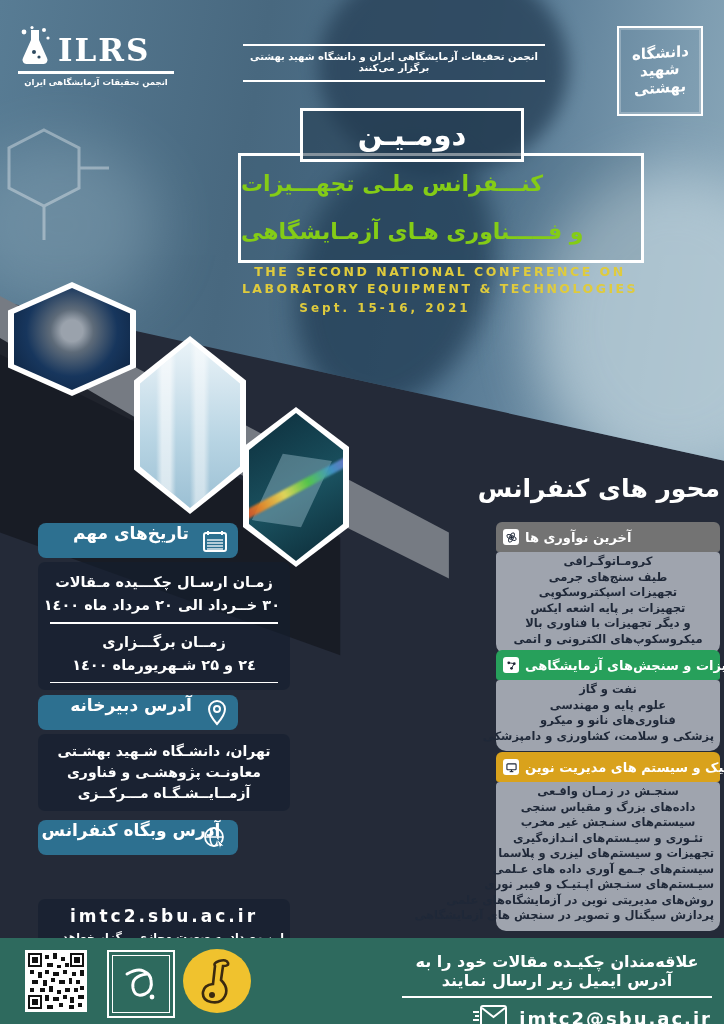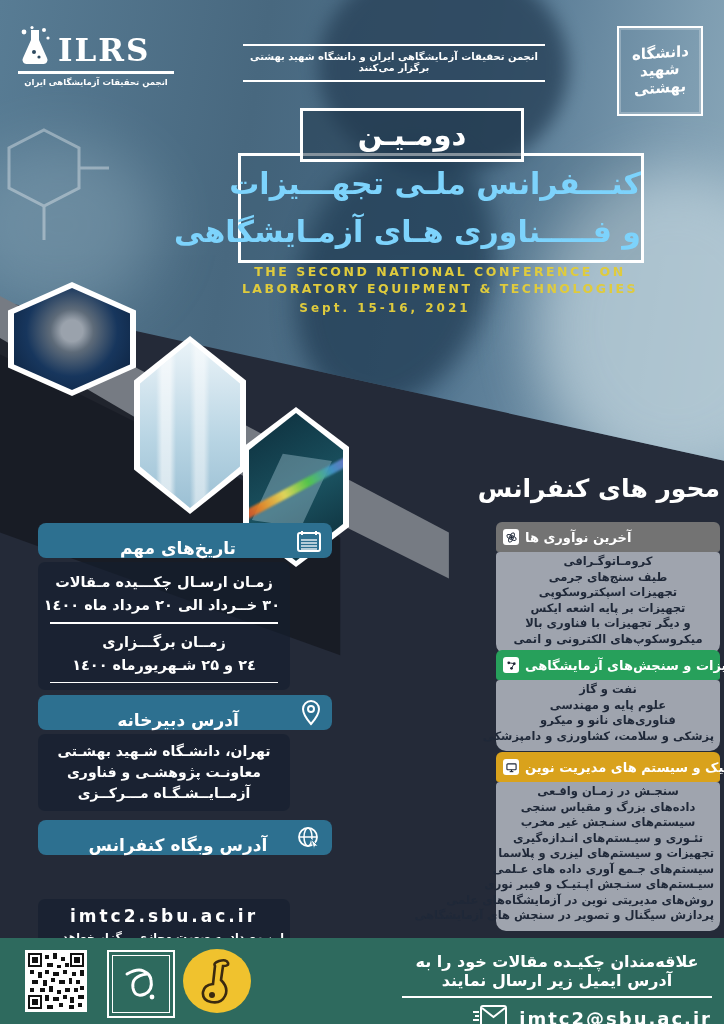--- a/index.html
+++ b/index.html
@@ -48,21 +48,21 @@
     position:absolute;left:300px;top:108px;width:218px;height:48px;
     border:3px solid #fff;background:rgba(33,56,77,.55);
     display:flex;align-items:center;justify-content:center;z-index:3;
   }
   .ordinal-box span{color:#fff;font-size:29px;font-weight:bold;line-height:1;}
   .main-title-box{
     position:absolute;left:238px;top:153px;width:400px;height:104px;
     border:3px solid #fff;background:rgba(40,70,95,.18);
     display:flex;flex-direction:column;justify-content:center;z-index:2;
   }
-  .title-line{color:#7dd3fc;font-size:30px;font-weight:bold;text-align:left;line-height:48px;white-space:nowrap;}
+  .title-line{color:#84cc16;font-size:22px;font-weight:bold;text-align:left;line-height:48px;white-space:nowrap;}
   .en-sub{position:absolute;left:220px;top:263px;width:440px;text-align:center;z-index:2;}
   .en-line{color:#dfcb3d;font-weight:bold;font-size:12.5px;letter-spacing:2.5px;line-height:17px;}
   .en-date{color:#dfcb3d;font-weight:bold;font-size:12px;letter-spacing:3px;margin-top:4px;transform:translateX(-55px);}
 
   
   .hex{position:absolute;clip-path:polygon(50% 0,100% 25%,100% 75%,50% 100%,0 75%,0 25%);background:#fff;}
   .hex-inner{position:absolute;inset:6px;clip-path:polygon(50% 0,100% 25%,100% 75%,50% 100%,0 75%,0 25%);overflow:hidden;}
   .hex1{left:8px;top:282px;width:128px;height:114px;}
   .hex1 .hex-inner{background:radial-gradient(circle at 50% 42%,#9aa2ac 0 13%,#5e6b79 26%,#17365d 55%,#0b1f3a 100%);}
   .hex2{left:134px;top:336px;width:112px;height:178px;}
@@ -70,22 +70,22 @@
     linear-gradient(90deg,transparent 16%,rgba(255,255,255,.6) 22% 30%,transparent 36%,transparent 50%,rgba(255,255,255,.5) 56% 64%,transparent 70%),
     linear-gradient(180deg,#eaf3f8,#b7d4e3 60%,#9cc0d4);}
   .hex3{left:243px;top:407px;width:106px;height:160px;}
   .hex3 .hex-inner{background:linear-gradient(150deg,#0d2e3c,#1a515f 55%,#0c2a36);}
   .rainbow{position:absolute;left:-20%;top:48%;width:140%;height:9px;transform:rotate(-28deg);
     background:linear-gradient(90deg,#c33,#e82,#ed5,#5c4,#49c,#86c);filter:blur(1px);opacity:.9;}
   .prism-face{position:absolute;left:18%;top:30%;width:55%;height:45%;background:rgba(190,220,235,.35);transform:skewX(-18deg) rotate(8deg);}
 
   
   .panel-header{
-    position:absolute;left:38px;width:294px;height:35px;background:#2d7090;border-radius:8px;
-    display:flex;align-items:flex-end;justify-content:center;color:#fff;
+    position:absolute;left:38px;width:200px;height:35px;background:#2d7090;border-radius:8px;
+    display:flex;align-items:flex-start;justify-content:center;color:#fff;
   }
   .panel-header .icon{position:absolute;right:11px;top:50%;transform:translateY(-50%);display:flex;}
   .panel-title{font-size:17px;font-weight:bold;padding-right:14px;}
   .panel-body{
     position:absolute;left:38px;width:252px;background:rgba(20,30,46,.6);border-radius:7px;
     color:#fff;text-align:center;font-weight:bold;
   }
   .dates-header{top:523px;}
   .dates-body{top:562px;padding:9px 10px 0 10px;box-sizing:border-box;}
   .date-label,.date-value{font-size:14.5px;line-height:23px;white-space:nowrap;}

